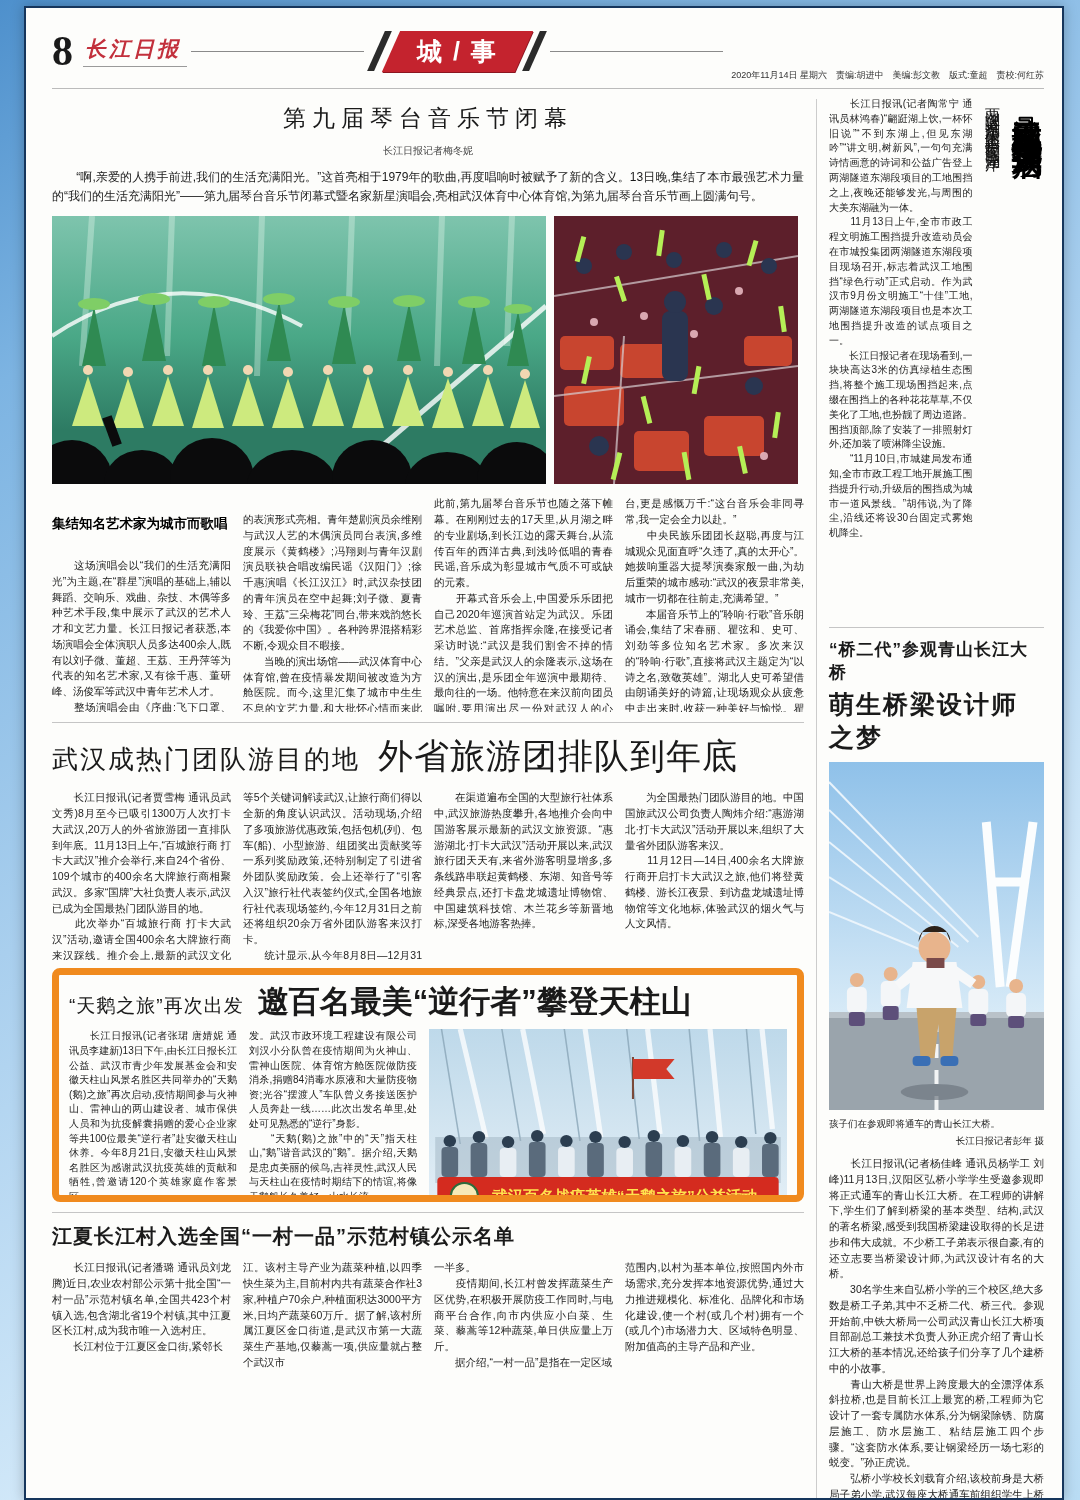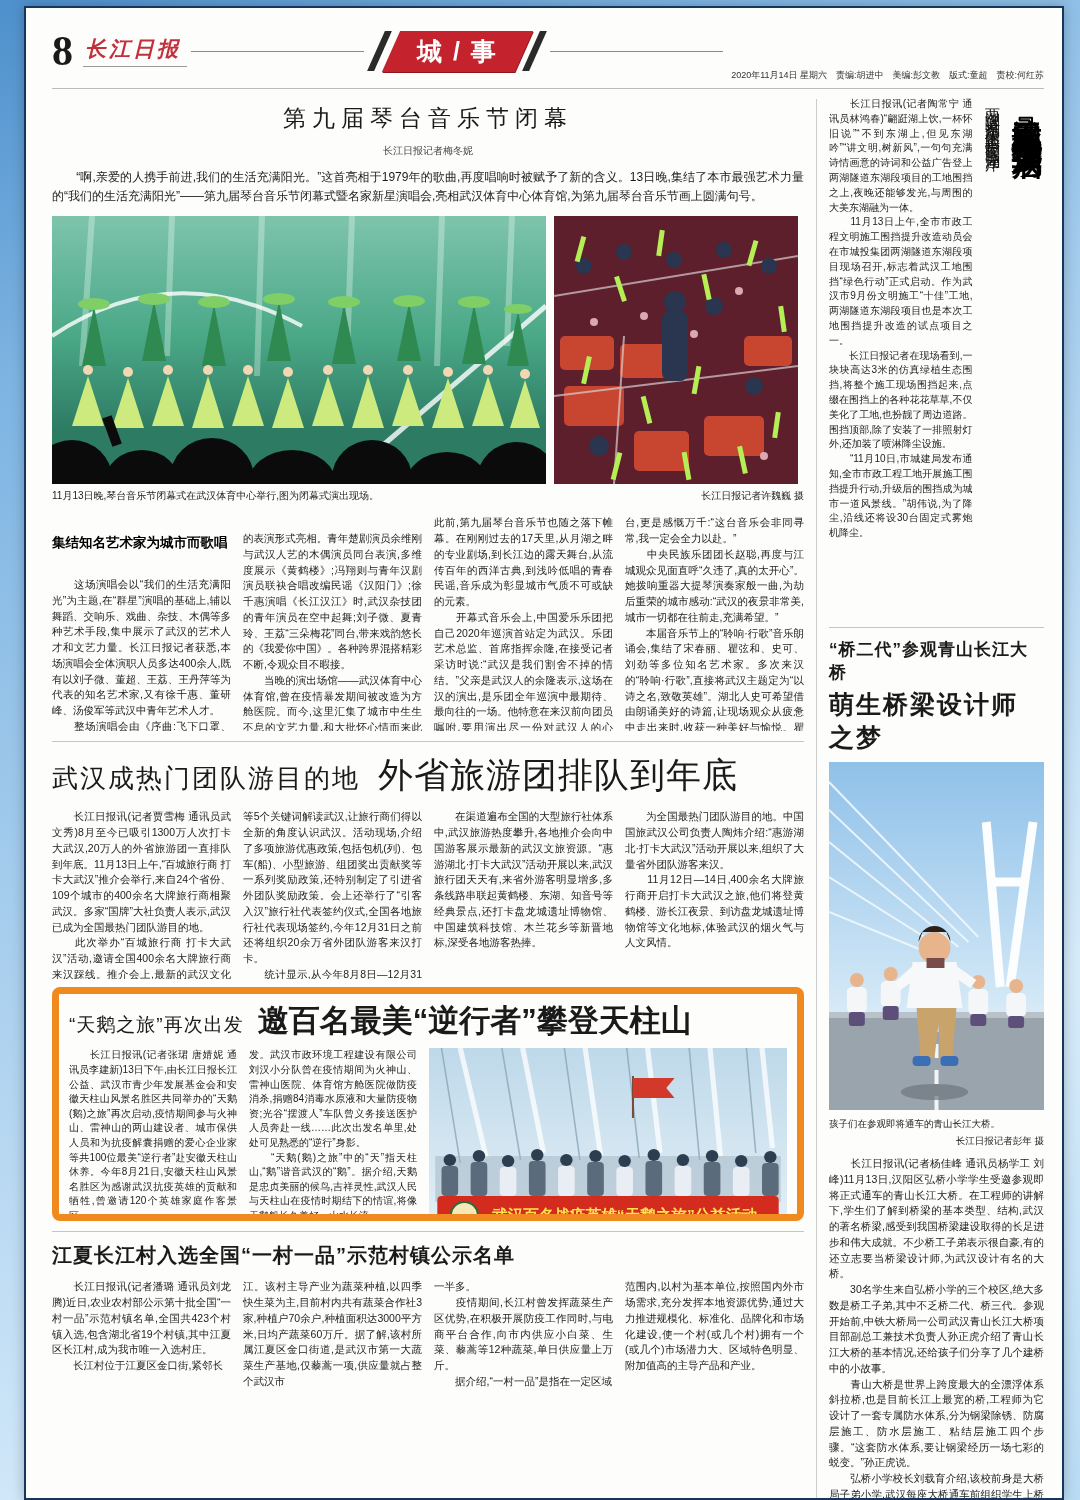--- a/index.html
+++ b/index.html
@@ -227,24 +227,20 @@
                 <rect x="220" y="196" width="5" height="26" transform="rotate(8 222 209)"></rect>
             </g>
             <g fill="#e7b7c0" opacity="0.9">
               <circle cx="90" cy="100" r="4"></circle>
                 <circle cx="185" cy="75" r="4"></circle>
                 <circle cx="40" cy="106" r="4"></circle>
                 <circle cx="140" cy="118" r="4"></circle>
                 <circle cx="210" cy="240" r="4"></circle>
             </g>
           </svg>
-        </div>
-        <div class="c-caprow">
-          <span>11月13日晚,琴台音乐节闭幕式在武汉体育中心举行,图为闭幕式演出现场。</span>
-          <span>长江日报记者许魏巍 摄</span>
         </div>
         <div class="c-cols">
           <div class="c-col">
             <div class="subhead">集结知名艺术家为城市而歌唱</div>
             <span>　　这场演唱会以“我们的生活充满阳光”为主题,在“群星”演唱的基础上,辅以舞蹈、交响乐、戏曲、杂技、木偶等多种艺术手段,集中展示了武汉的艺术人才和文艺力量。长江日报记者获悉,本场演唱会全体演职人员多达400余人,既有以刘子微、董超、王荔、王丹萍等为代表的知名艺术家,又有徐千惠、董研峰、汤俊军等武汉中青年艺术人才。
 　　整场演唱会由《序曲:飞下口罩、狂欢歌唱》《上篇:在这片版图上》《下篇:在知己的怀里》《尾声:长江之子,最美朝阳》四个篇章组成。
 　　观众们熟悉的多首经典歌曲,以全新</span>
           </div>
           <div class="c-col">
             <span>的表演形式亮相。青年楚剧演员余维刚与武汉人艺的木偶演员同台表演,多维度展示《黄鹤楼》;冯翔则与青年汉剧演员联袂合唱改编民谣《汉阳门》;徐千惠演唱《长江汉江》时,武汉杂技团的青年演员在空中起舞;刘子微、夏青玲、王荔“三朵梅花”同台,带来戏韵悠长的《我爱你中国》。各种跨界混搭精彩不断,令观众目不暇接。

